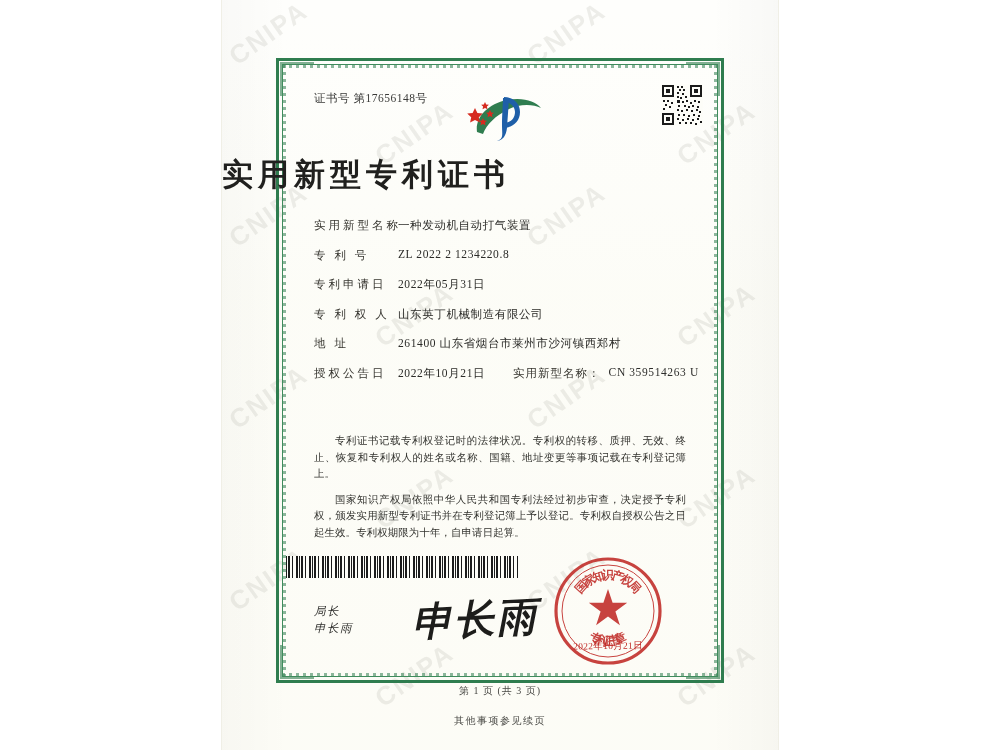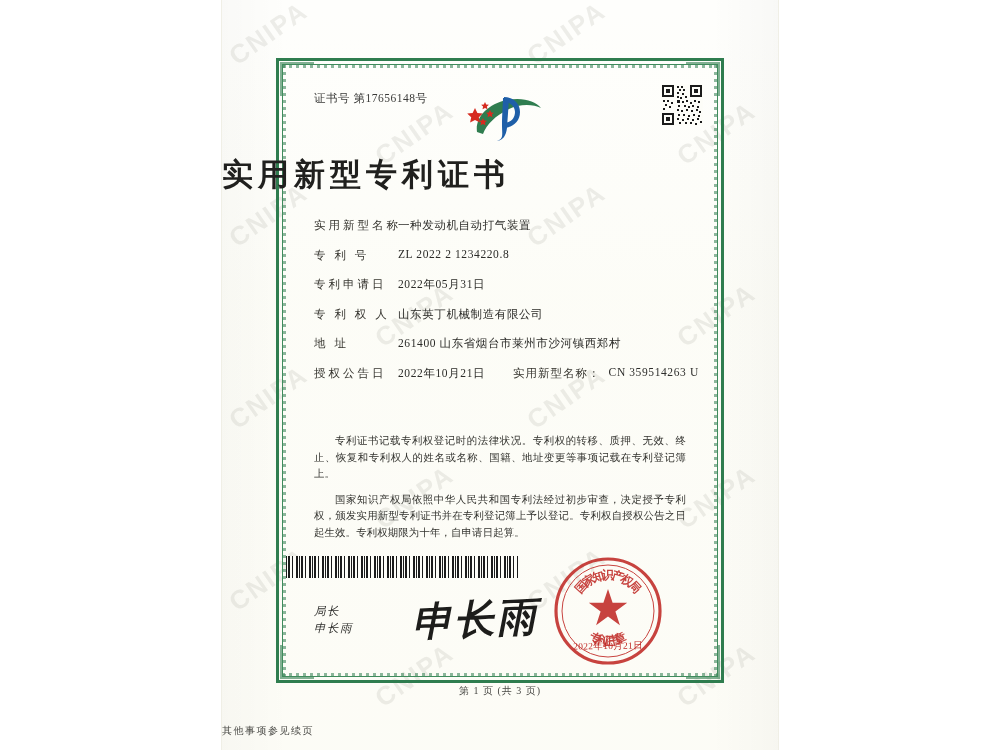--- a/index.html
+++ b/index.html
@@ -256,25 +256,24 @@
     top: 684px;
     text-align: center;
     font-size: 10px;
     color: #4a4a46;
     letter-spacing: 1px;
   }
   .footer-note {
     position: absolute;
     left: 0; right: 0;
     top: 714px;
-    text-align: left;
+    text-align: center;
     font-size: 10px;
     color: #4a4a46;
     letter-spacing: 1.5px;
-    margin-top: 10px;
   }
 </style>
 </head>
 <body>
 
 <div id="page">
 
   <div class="sheet">
     <div class="sheet-grain"></div>
 

